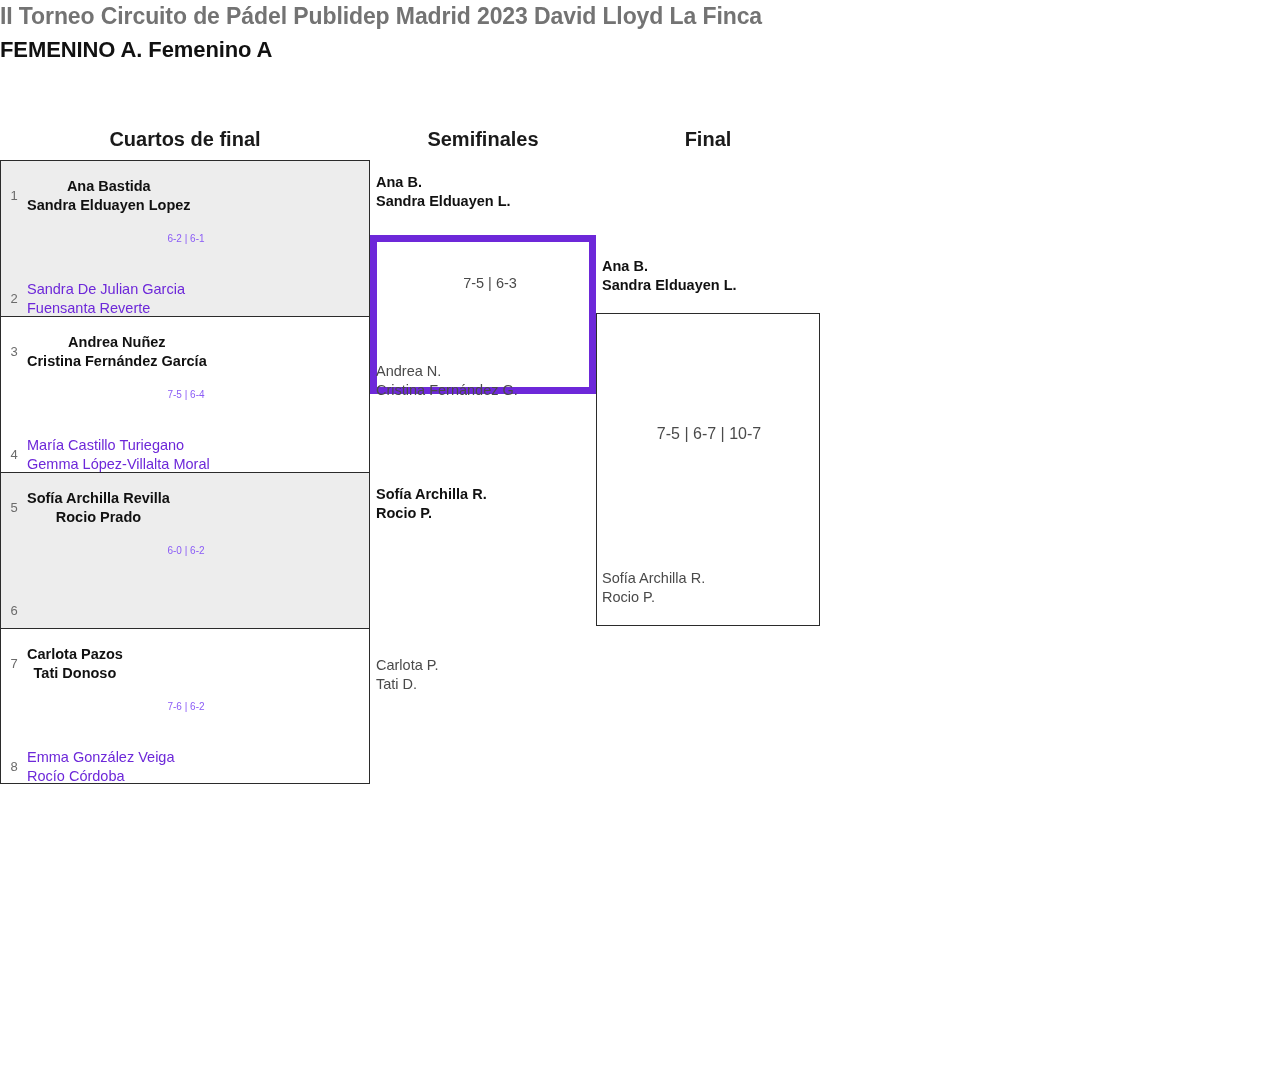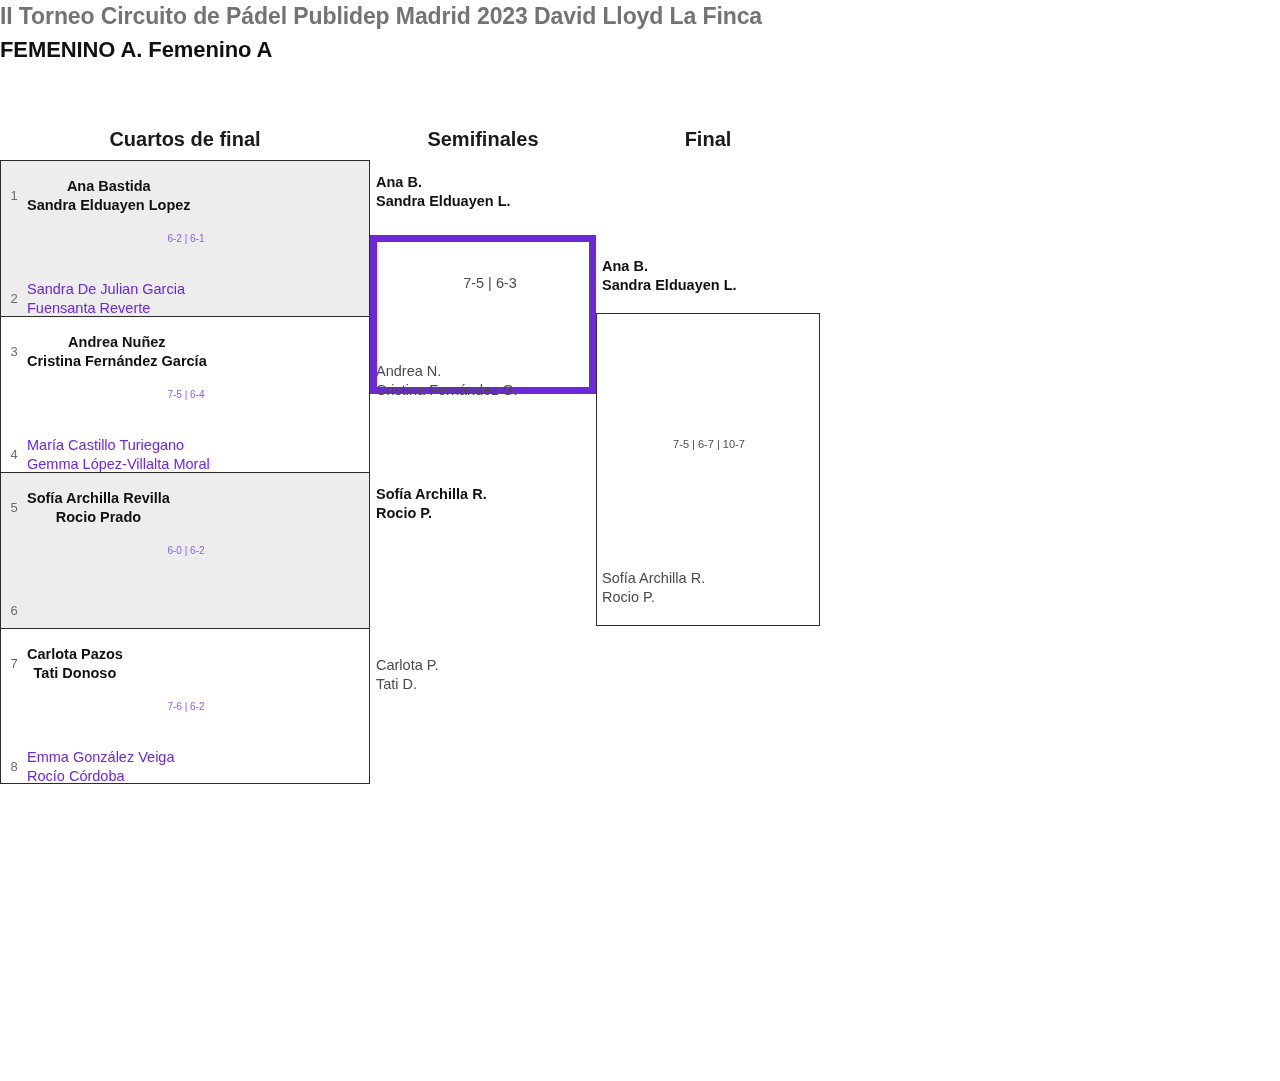--- a/index.html
+++ b/index.html
@@ -171,24 +171,23 @@
     width: 224px;
     height: 313px;
     border: 1px solid #2b2b2b;
   }
   #final-score {
     position: absolute;
     left: 0px;
     top: 111px;
     width: 224px;
     text-align: center;
-    font-size: 11px;
+    font-size: 16px;
     color: #4a4a4a;
     line-height: 18px;
-    margin-top: 10px;
   }
   .final-team {
     position: absolute;
     left: 602px;
     width: 220px;
     font-size: 14.5px;
     line-height: 18.5px;
     color: #4a4a4a;
   }
   .final-team.winner {

